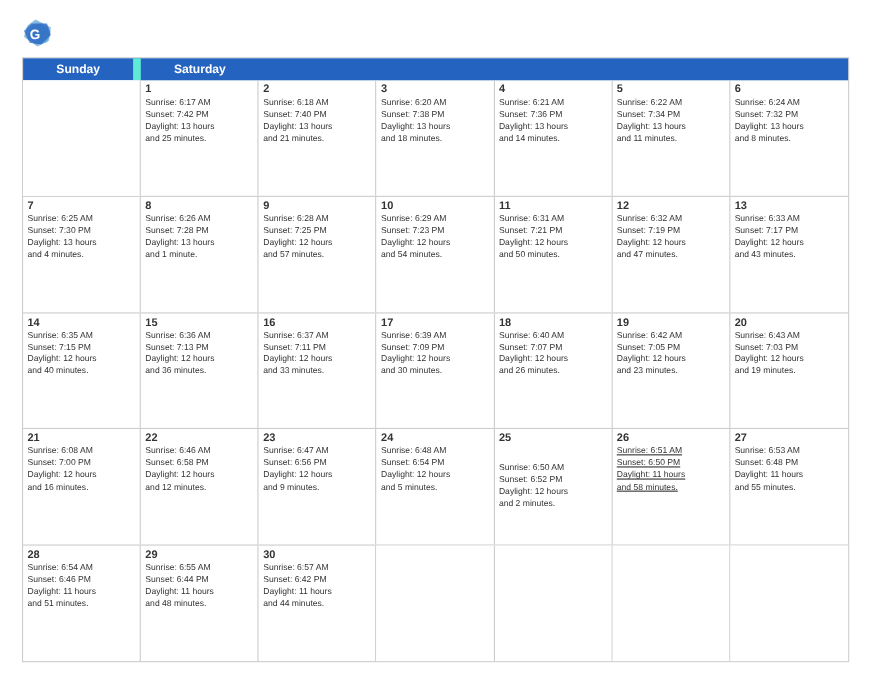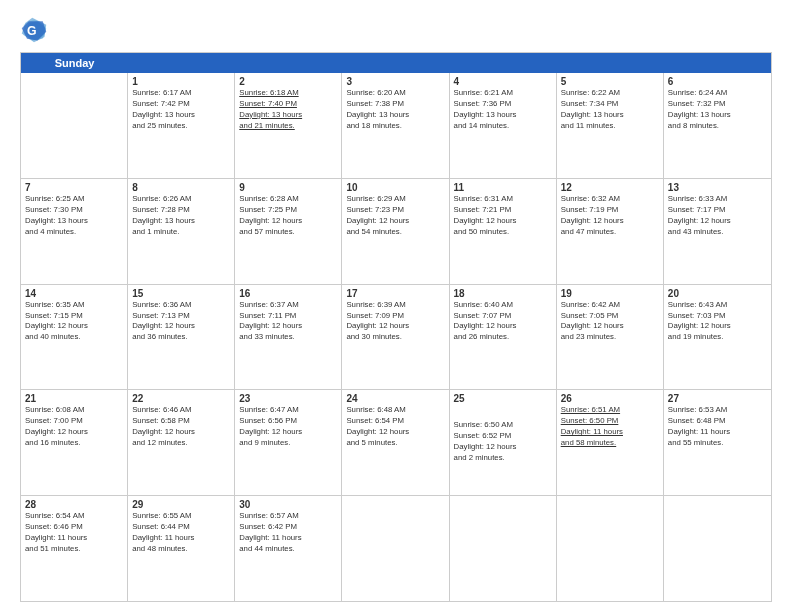--- a/index.html
+++ b/index.html
@@ -135,34 +135,35 @@
     </div>
     <div class="title-area">
       <div class="month-title"></div>
       <div class="location"></div>
     </div>
   </div>
 
   <div class="calendar">
     <div class="cal-header-row">
     <div class="cal-header-cell">Sunday</div>
+        <div class="cal-header-cell">Saturday</div>
       </div>
     <div class="cal-body">
     <div class="cal-row">
           <div class="cal-cell empty-cell"></div>
           <div class="cal-cell">
             <div class="day-num">1</div>
             <div class="cell-info" style="white-space: pre-line;">Sunrise: 6:17 AM
 Sunset: 7:42 PM
 Daylight: 13 hours
 and 25 minutes.</div>
           </div>
           <div class="cal-cell">
             <div class="day-num">2</div>
-            <div class="cell-info" style="white-space: pre-line; text-decoration: underline;">Sunrise: 6:18 AM
+            <div class="cell-info" style="white-space: pre-line;">Sunrise: 6:18 AM
 Sunset: 7:40 PM
 Daylight: 13 hours
 and 21 minutes.</div>
           </div>
           <div class="cal-cell">
             <div class="day-num">3</div>
             <div class="cell-info" style="white-space: pre-line;">Sunrise: 6:20 AM
 Sunset: 7:38 PM
 Daylight: 13 hours
 and 18 minutes.</div>

